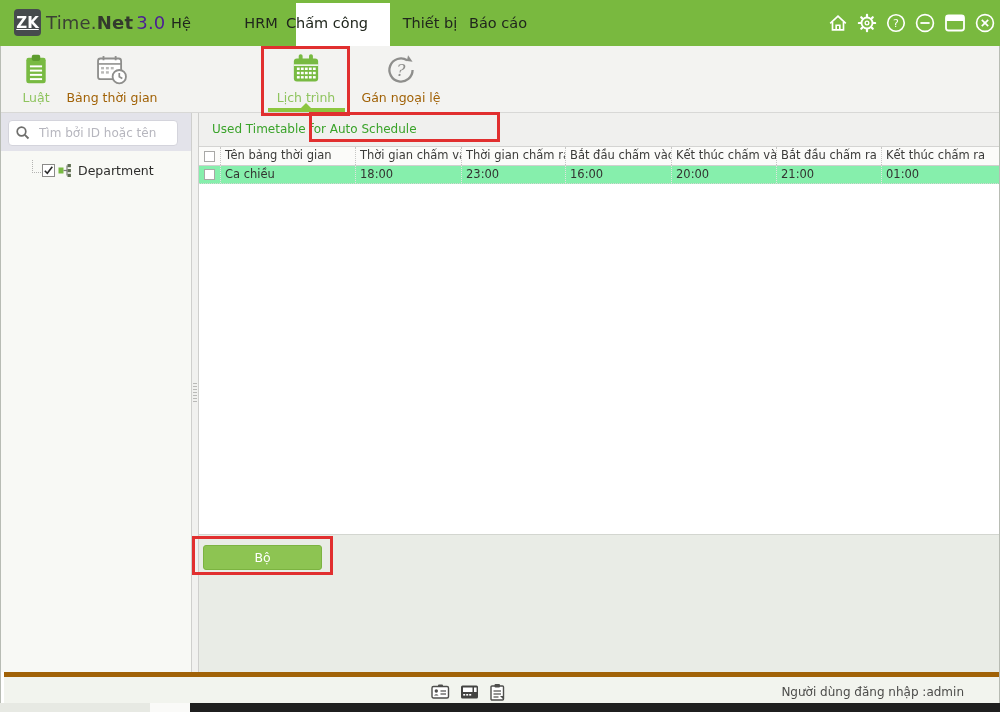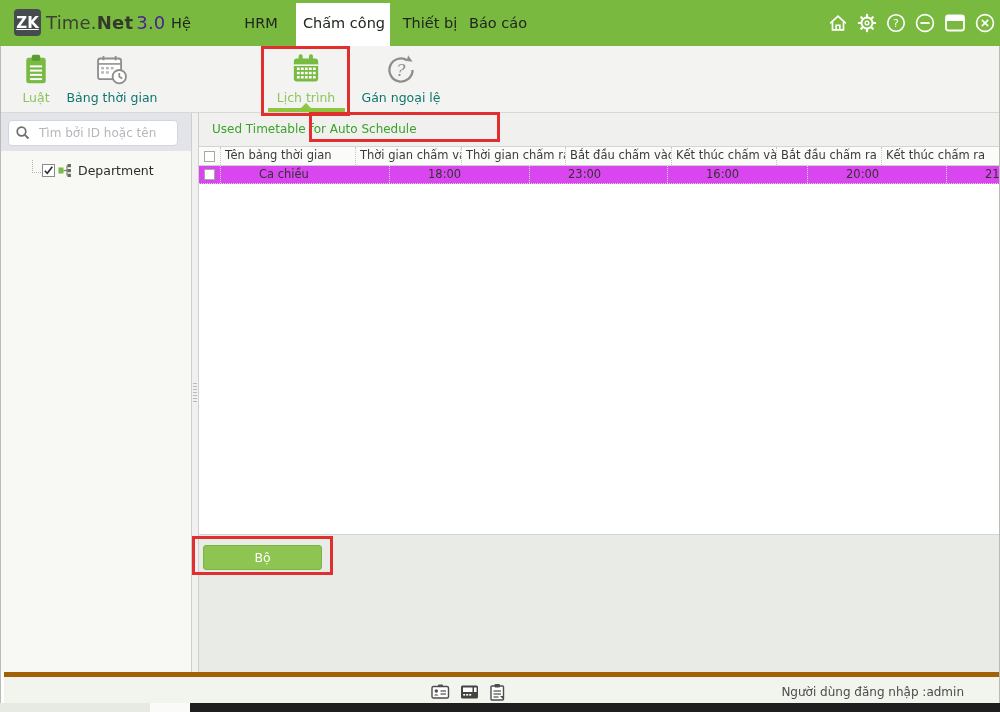--- a/index.html
+++ b/index.html
@@ -12,30 +12,30 @@
   .titlebar{position:absolute;left:0;top:0;width:1000px;height:46px;background:#79b93f;}
   .logo{position:absolute;left:14px;top:9px;display:flex;align-items:center;gap:5px;}
   .logo-zk{width:27px;height:27px;background:#464b4d;border-radius:4px;color:#fff;
     font-weight:bold;font-size:15px;display:flex;align-items:center;justify-content:center;text-decoration:underline;}
   .logo-text{font-size:18px;color:#3b4134;letter-spacing:.2px;}
   .logo-text .net{font-weight:bold;color:#333a2d;}
   .logo-text .ver{color:#4c1d95;margin-left:3px;}
   .menu-item{position:absolute;top:0;height:46px;line-height:46px;text-align:center;
     font-size:14.5px;color:#20261d;cursor:default;}
   .menu-active-bg{position:absolute;left:296px;top:3px;width:94px;height:43px;background:#ffffff;}
-  .m0{left:148px;width:66px;} .m1{left:234px;width:54px;} .m2{left:296px;width:96px;}
+  .m0{left:148px;width:66px;} .m1{left:234px;width:54px;} .m2{left:279px;width:96px;}
   .m3{left:400px;width:60px;} .m4{left:466px;width:64px;}
   .win-controls{position:absolute;right:4px;top:12px;display:flex;gap:7px;align-items:center;}
   .win-controls svg{display:block;}
   
   .toolbar{position:absolute;left:0;top:46px;width:1000px;height:67px;background:#f3f3f1;
     border-bottom:1px solid #d8d8d6;box-sizing:border-box;}
   .tool-item{position:absolute;top:5px;display:flex;flex-direction:column;align-items:center;}
   .tool-item .ticon{height:38px;display:flex;align-items:center;justify-content:center;}
-  .tool-label{font-size:12.5px;color:#0f766e;margin-top:1px;white-space:nowrap;}
+  .tool-label{font-size:12.5px;color:#a16207;margin-top:1px;white-space:nowrap;}
   .tool-label.green{color:#8fc45f;}
   .t0{left:10px;width:52px;} .t1{left:60px;width:104px;} .t2{left:183px;width:84px;}
   .t3{left:264px;width:84px;} .t4{left:352px;width:98px;}
   .active-underline{position:absolute;left:268px;top:108px;width:77px;height:4px;background:#8dc63f;}
   .active-caret{position:absolute;left:300px;top:103px;width:0;height:0;
     border-left:6px solid transparent;border-right:6px solid transparent;border-bottom:6px solid #8dc63f;}
   
   .sidebar{position:absolute;left:0;top:113px;width:192px;height:559px;background:#f8f9f5;
     border-right:1px solid #cfcfcd;box-sizing:border-box;}
   .search-strip{height:38px;background:#e3e3ea;position:relative;}
@@ -65,21 +65,21 @@
   
   .main{position:absolute;left:199px;top:113px;width:801px;height:559px;display:flex;flex-direction:column;}
   .tabbar{height:34px;background:#f0f0ee;border-bottom:1px solid #d4d4d2;display:flex;box-sizing:border-box;}
   .tab{height:33px;line-height:33px;padding:0 13px;font-size:12px;color:#34342f;cursor:default;}
   .tab.first{margin-left:4px;background:#f6f6f3;border-left:1px solid #cdcdcb;border-right:1px solid #cdcdcb;}
   .tab.active{color:#3aa32a;}
   .tbl-head,.tbl-row{display:grid;grid-template-columns:22px 135px 106px 104px 106px 105px 105px 1fr;}
   .tbl-head{height:18px;background:#fbfbf9;border-bottom:1px solid #d0d0ce;}
   .tbl-head .cell{font-size:11.5px;color:#3b3b39;line-height:17px;padding-left:4px;
     border-right:1px dotted #c6c6c4;overflow:hidden;white-space:nowrap;}
-  .tbl-row{height:17px;background:#d946ef;border-bottom:1px dotted #d6d6d4;gap:34px;}
+  .tbl-row{height:17px;background:#86efac;border-bottom:1px dotted #d6d6d4;}
   .tbl-row .cell{font-size:11.5px;color:#333331;line-height:16px;padding-left:4px;
     border-right:1px dotted #e3e3e1;overflow:hidden;white-space:nowrap;}
   .cell.cb{display:flex;align-items:center;justify-content:center;padding-left:0;}
   .mini-cbx{width:11px;height:11px;background:#fff;border:1px solid #a8a8a6;box-sizing:border-box;}
   .white-fill{flex:1;background:#fff;}
   .gray-panel{height:138px;background:#e9ece6;border-top:1px solid #d3d6d0;position:relative;box-sizing:border-box;}
   .set-btn{position:absolute;left:4px;top:10px;width:117px;height:23px;background:#8dc452;
     border:1px solid #7cb341;border-radius:3px;color:#fff;font-size:12.5px;
     display:flex;align-items:center;justify-content:center;cursor:pointer;}
   

